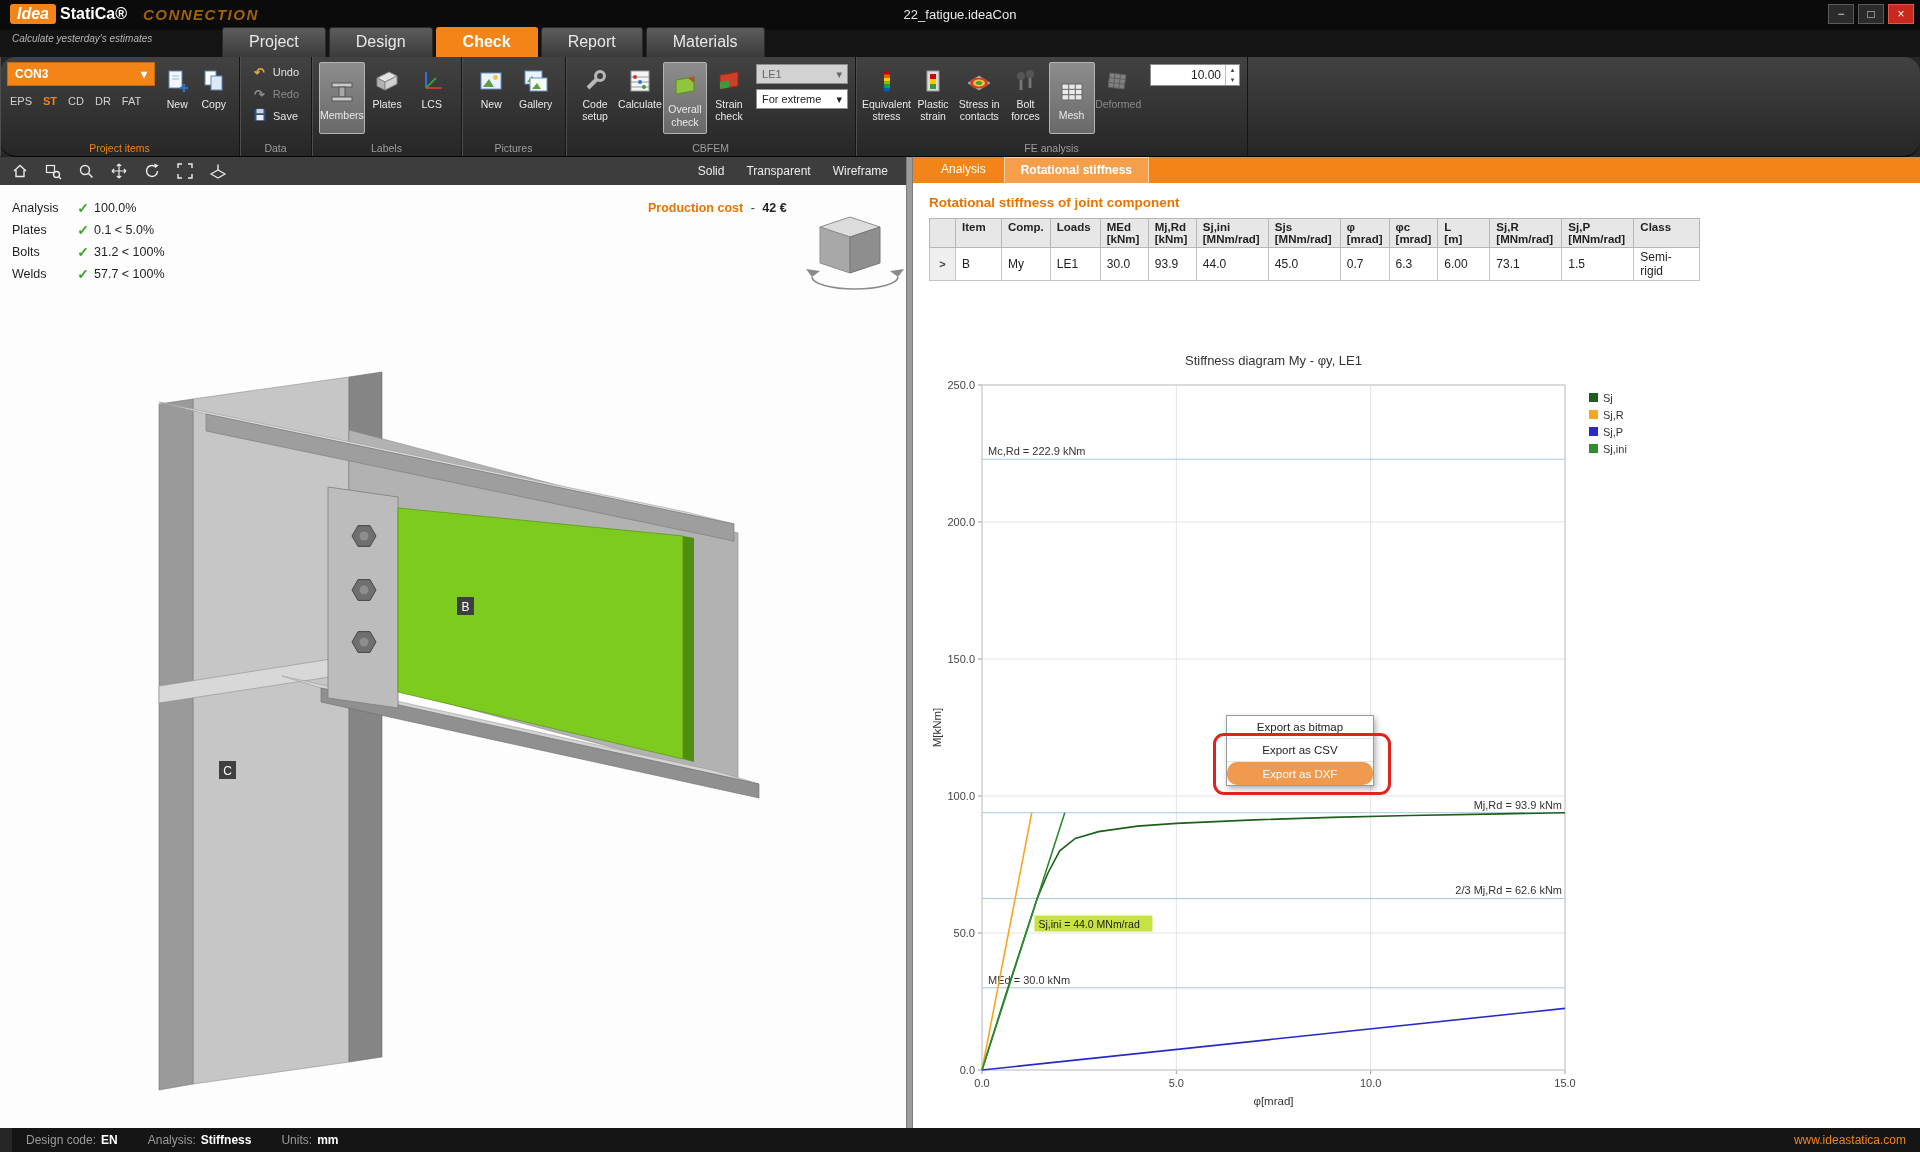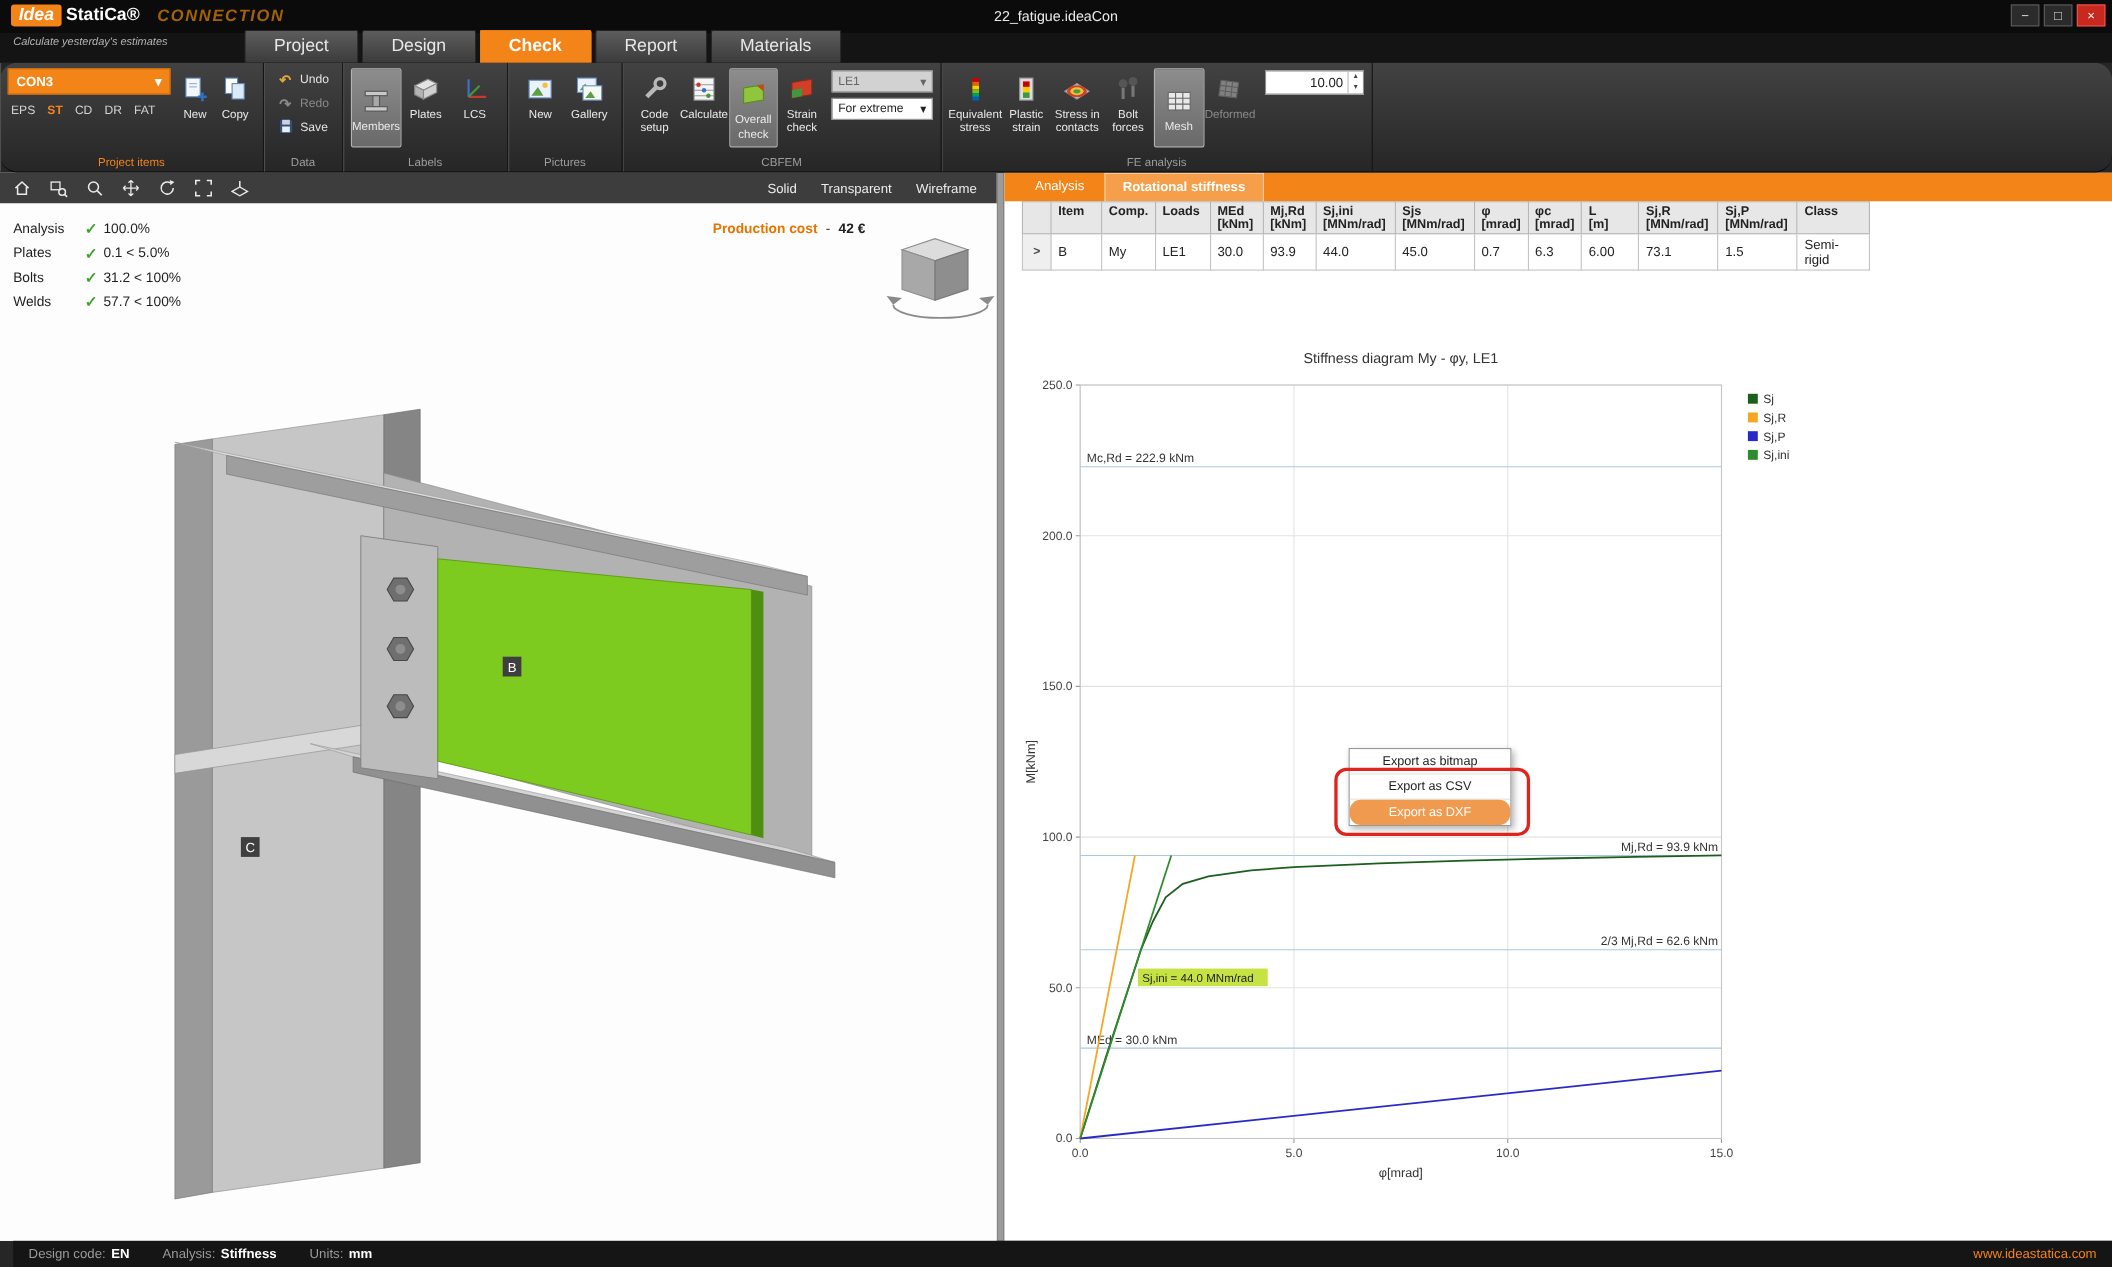--- a/index.html
+++ b/index.html
@@ -498,20 +498,21 @@
     </div>
   </div>
 
   <div class="splitter"></div>
 
   <div class="results">
     <div class="rtabs">
       <div class="rtab">Analysis</div>
       <div class="rtab active">Rotational stiffness</div>
     </div>
+    <div class="rheading">Rotational stiffness of joint component</div>
 
     <table class="stiff-table" id="stiff-table">
       <colgroup id="stiff-cols">
           <col style="width: 26px;">
           <col style="width: 46px;">
           <col style="width: 46px;">
           <col style="width: 50px;">
           <col style="width: 48px;">
           <col style="width: 48px;">
           <col style="width: 72px;">

